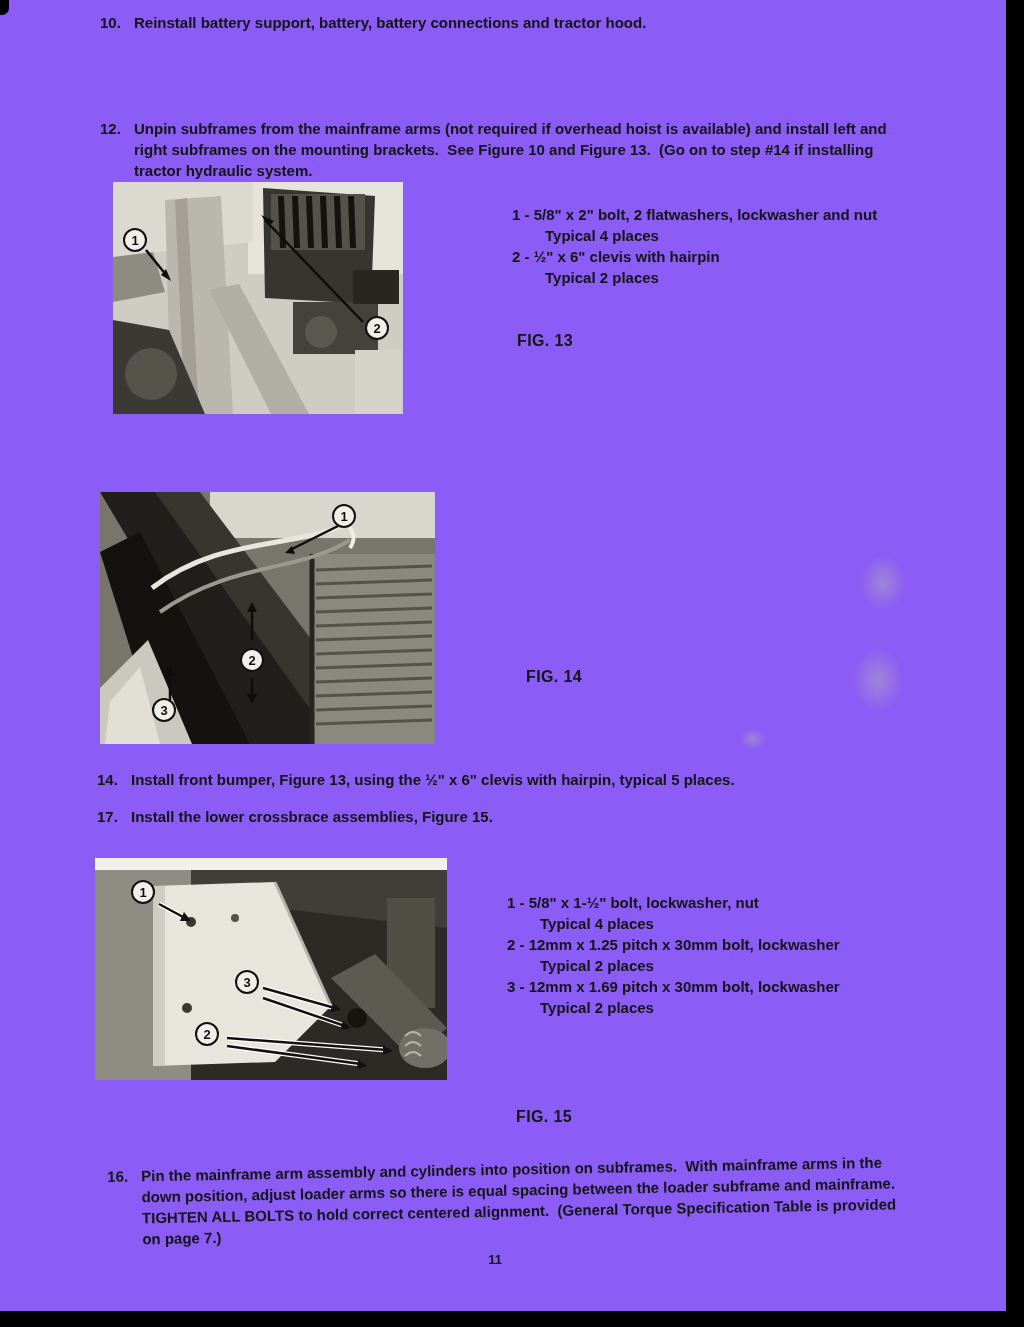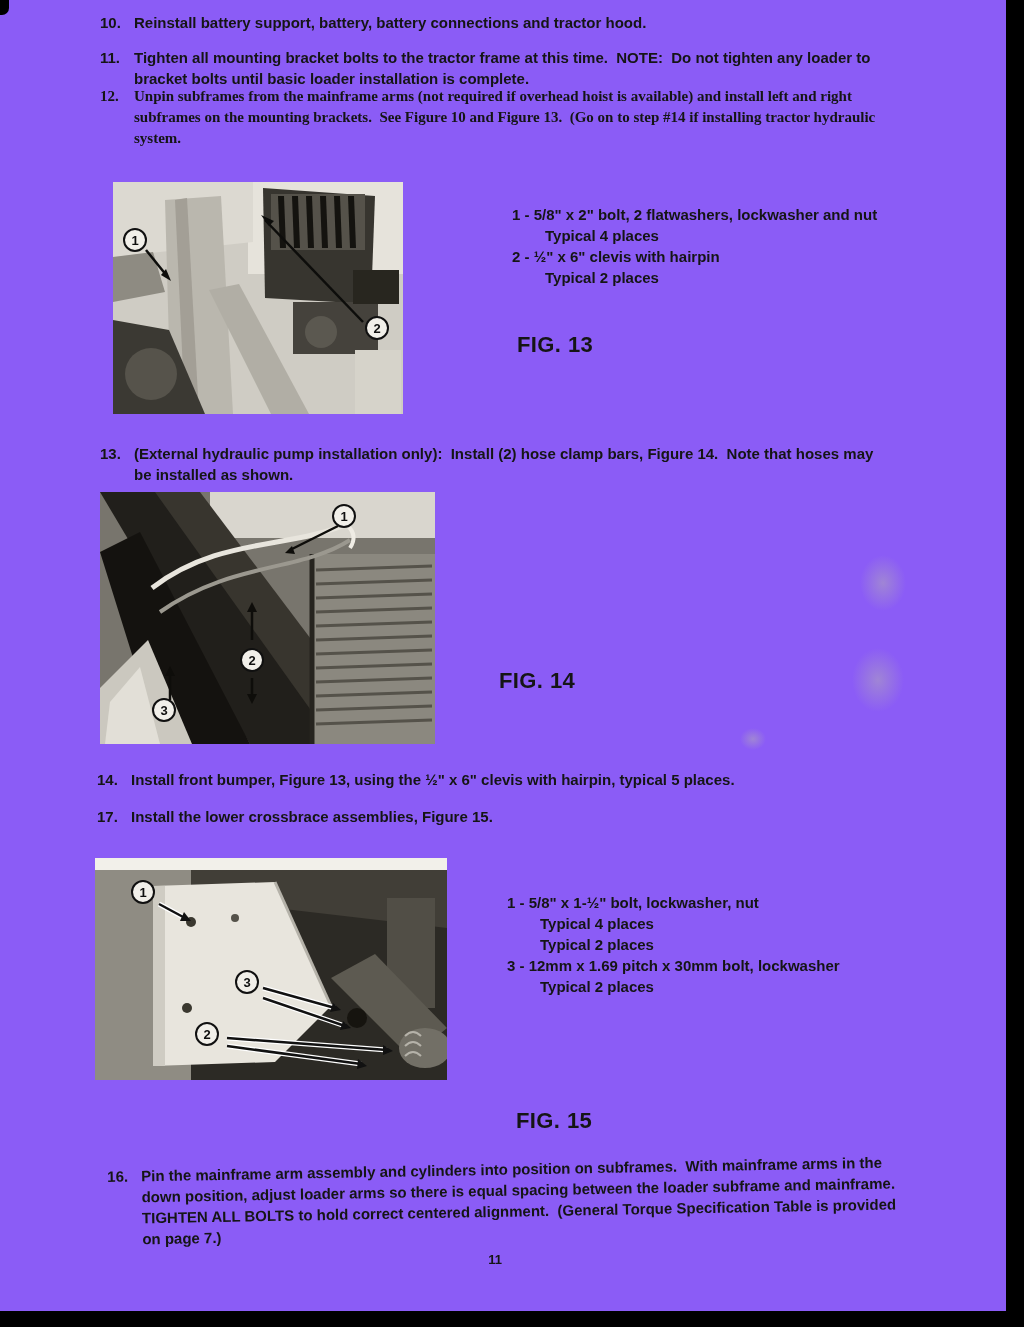--- a/index.html
+++ b/index.html
@@ -9,21 +9,21 @@
     background:#8b5cf6; overflow:hidden;
     font-family:"Liberation Sans", sans-serif;
     font-weight:700; color:#151515;
   }
   .step { position:absolute; display:flex; font-size:15px; line-height:21px; }
   .step .num { flex:0 0 34px; }
   .step .text { white-space:pre-wrap; }
   .callouts { position:absolute; font-size:15px; line-height:21px; }
   .co { white-space:pre-wrap; }
   .co.sub { padding-left:33px; }
-  .fig-caption { position:absolute; font-size:22px; letter-spacing:0.4px; }
+  .fig-caption { position:absolute; font-size:16px; letter-spacing:0.4px; }
   .photo { position:absolute; background:#d8d6cf; overflow:hidden; }
   .photo svg { position:absolute; left:0; top:0; width:100%; height:100%; }
   .marker {
     position:absolute; width:24px; height:24px; border:2px solid #101010;
     border-radius:50%; background:#f1efe9; display:flex; align-items:center;
     justify-content:center; font-size:13px; line-height:1; color:#101010;
   }
   .page-number { position:absolute; top:1252px; left:0; width:990px; text-align:center; font-size:13px; }
   .edge-right { position:absolute; top:0; right:0; width:18px; height:100%; background:#000; }
   .edge-bottom { position:absolute; left:0; bottom:0; width:100%; height:16px; background:#000; }
@@ -35,26 +35,22 @@
 </head>
 <body>
 
 <div class="page">
 
   <div class="step" style="top:12px; left:100px;">
     <span class="num">10.</span>
     <span class="text" style="width:640px;">Reinstall battery support, battery, battery connections and tractor hood.</span>
   </div>
 
-  <div class="step" style="top:47px; left:100px;">
-    <span class="num">11.</span>
-    <span class="text" style="width:752px;">Tighten all mounting bracket bolts to the tractor frame at this time.  NOTE:  Do not tighten any loader to bracket bolts until basic loader installation is complete.</span>
-  </div>
-
-  <div class="step" style="top:86px; left:100px;font-family:Liberation Serif, serif;">
+
+  <div class="step" style="top:118px; left:100px;">
     <span class="num">12.</span>
     <span class="text" style="width:762px;">Unpin subframes from the mainframe arms (not required if overhead hoist is available) and install left and right subframes on the mounting brackets.  See Figure 10 and Figure 13.  (Go on to step #14 if installing tractor hydraulic system.</span>
   </div>
 
   <div class="photo" style="left:113px; top:182px; width:290px; height:232px;">
     <svg viewBox="0 0 290 232" preserveAspectRatio="none">
       <rect width="290" height="232" fill="#cfccc4"></rect>
       <rect x="135" y="0" width="155" height="92" fill="#e6e3db"></rect>
       <polygon points="0,0 140,0 140,60 0,75" fill="#dcd9d1"></polygon>
       <polygon points="52,18 108,14 120,232 58,232" fill="#bab7ae"></polygon>
@@ -86,24 +82,20 @@
 
   <div class="callouts" style="left:512px; top:204px; width:460px;">
     <div class="co">1 - 5/8" x 2" bolt, 2 flatwashers, lockwasher and nut</div>
     <div class="co sub">Typical 4 places</div>
     <div class="co">2 - ½" x 6" clevis with hairpin</div>
     <div class="co sub">Typical 2 places</div>
   </div>
 
   <div class="fig-caption" style="left:517px; top:332px;">FIG. 13</div>
 
-  <div class="step" style="top:443px; left:100px;">
-    <span class="num">13.</span>
-    <span class="text" style="width:748px;">(External hydraulic pump installation only):  Install (2) hose clamp bars, Figure 14.  Note that hoses may be installed as shown.</span>
-  </div>
 
   <div class="photo" style="left:100px; top:492px; width:335px; height:252px;">
     <svg viewBox="0 0 335 252" preserveAspectRatio="none">
       <rect width="335" height="252" fill="#78756d"></rect>
       <rect x="110" y="0" width="225" height="46" fill="#d9d6ce"></rect>
       <polygon points="0,0 70,0 250,252 150,252" fill="#211f1b"></polygon>
       <polygon points="55,0 100,0 290,252 235,252" fill="#38352e"></polygon>
       <polygon points="0,60 40,40 150,252 60,252" fill="#14120f"></polygon>
       <rect x="212" y="62" width="123" height="190" fill="#8b887f"></rect>
       <line x1="212" y1="62" x2="212" y2="252" stroke="#26241f" stroke-width="5"></line>
@@ -132,21 +124,21 @@
       <polygon points="152,212 147,202 157,202" fill="#0e0d0a"></polygon>
       <line x1="70" y1="208" x2="70" y2="180" stroke="#0e0d0a" stroke-width="2.5"></line>
       <polygon points="70,174 65,184 75,184" fill="#0e0d0a"></polygon>
     </svg>
     <div class="marker" style="left:232px; top:12px;">1</div>
     <div class="marker" style="left:140px; top:156px;">2</div>
     <div class="marker" style="left:52px; top:206px;">3</div>
   </div>
 
 
-  <div class="fig-caption" style="left:499px; top:668px;">FIG. 14</div>
+  <div class="fig-caption" style="left:526px; top:668px;">FIG. 14</div>
 
   <div class="step" style="top:769px; left:97px;">
     <span class="num">14.</span>
     <span class="text" style="width:720px;">Install front bumper, Figure 13, using the ½" x 6" clevis with hairpin, typical 5 places.</span>
   </div>
 
   <div class="step" style="top:806px; left:97px;">
     <span class="num">17.</span>
     <span class="text" style="width:620px;">Install the lower crossbrace assemblies, Figure 15.</span>
   </div>
@@ -185,20 +177,21 @@
       <polygon points="272,208 262,211 263,201" fill="#111111"></polygon>
     </svg>
     <div class="marker" style="left:36px; top:22px;">1</div>
     <div class="marker" style="left:140px; top:112px;">3</div>
     <div class="marker" style="left:100px; top:164px;">2</div>
   </div>
 
   <div class="callouts" style="left:507px; top:892px; width:470px;">
     <div class="co">1 - 5/8" x 1-½" bolt, lockwasher, nut</div>
     <div class="co sub">Typical 4 places</div>
+    <div class="co">2 - 12mm x 1.25 pitch x 30mm bolt, lockwasher</div>
     <div class="co sub">Typical 2 places</div>
     <div class="co">3 - 12mm x 1.69 pitch x 30mm bolt, lockwasher</div>
     <div class="co sub">Typical 2 places</div>
   </div>
 
   <div class="fig-caption" style="left:516px; top:1108px;">FIG. 15</div>
 
   <div class="step rot" style="top:1166px; left:107px;">
     <span class="num">16.</span>
     <span class="text" style="width:765px;">Pin the mainframe arm assembly and cylinders into position on subframes.  With mainframe arms in the down position, adjust loader arms so there is equal spacing between the loader subframe and mainframe.  TIGHTEN ALL BOLTS to hold correct centered alignment.  (General Torque Specification Table is provided on page 7.)</span>

